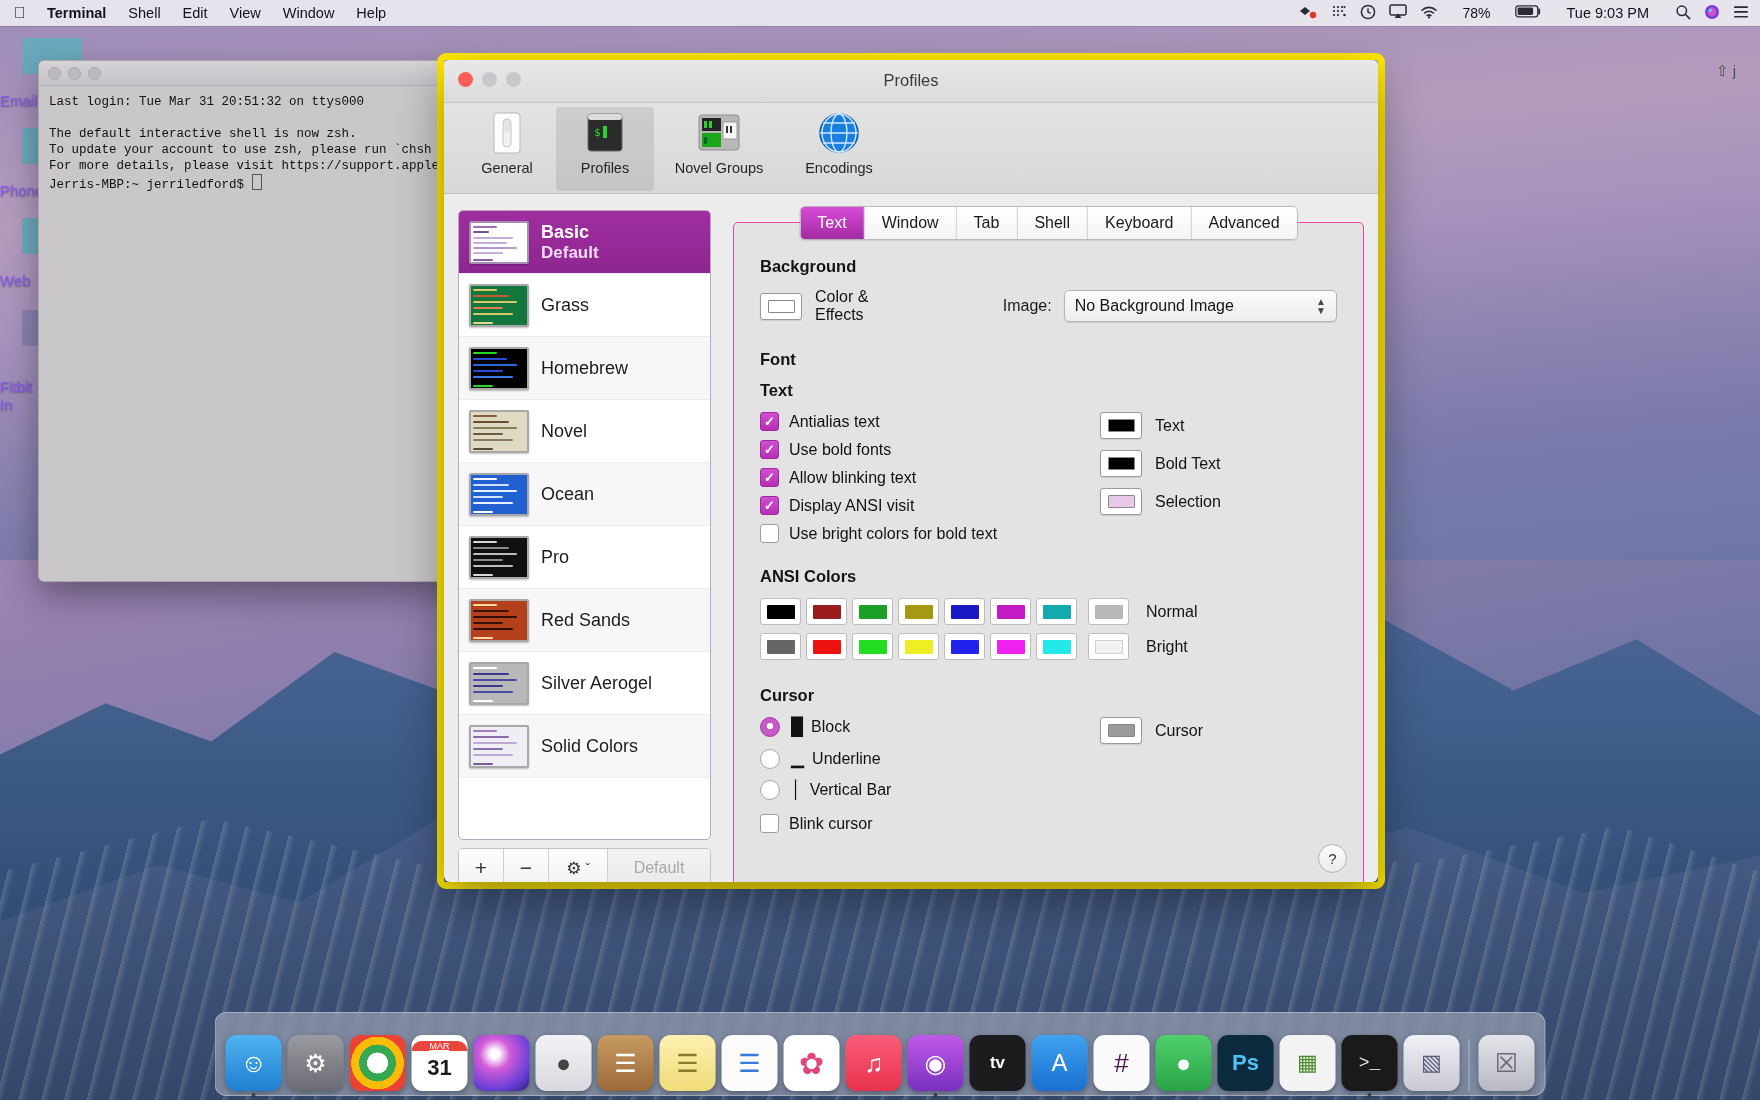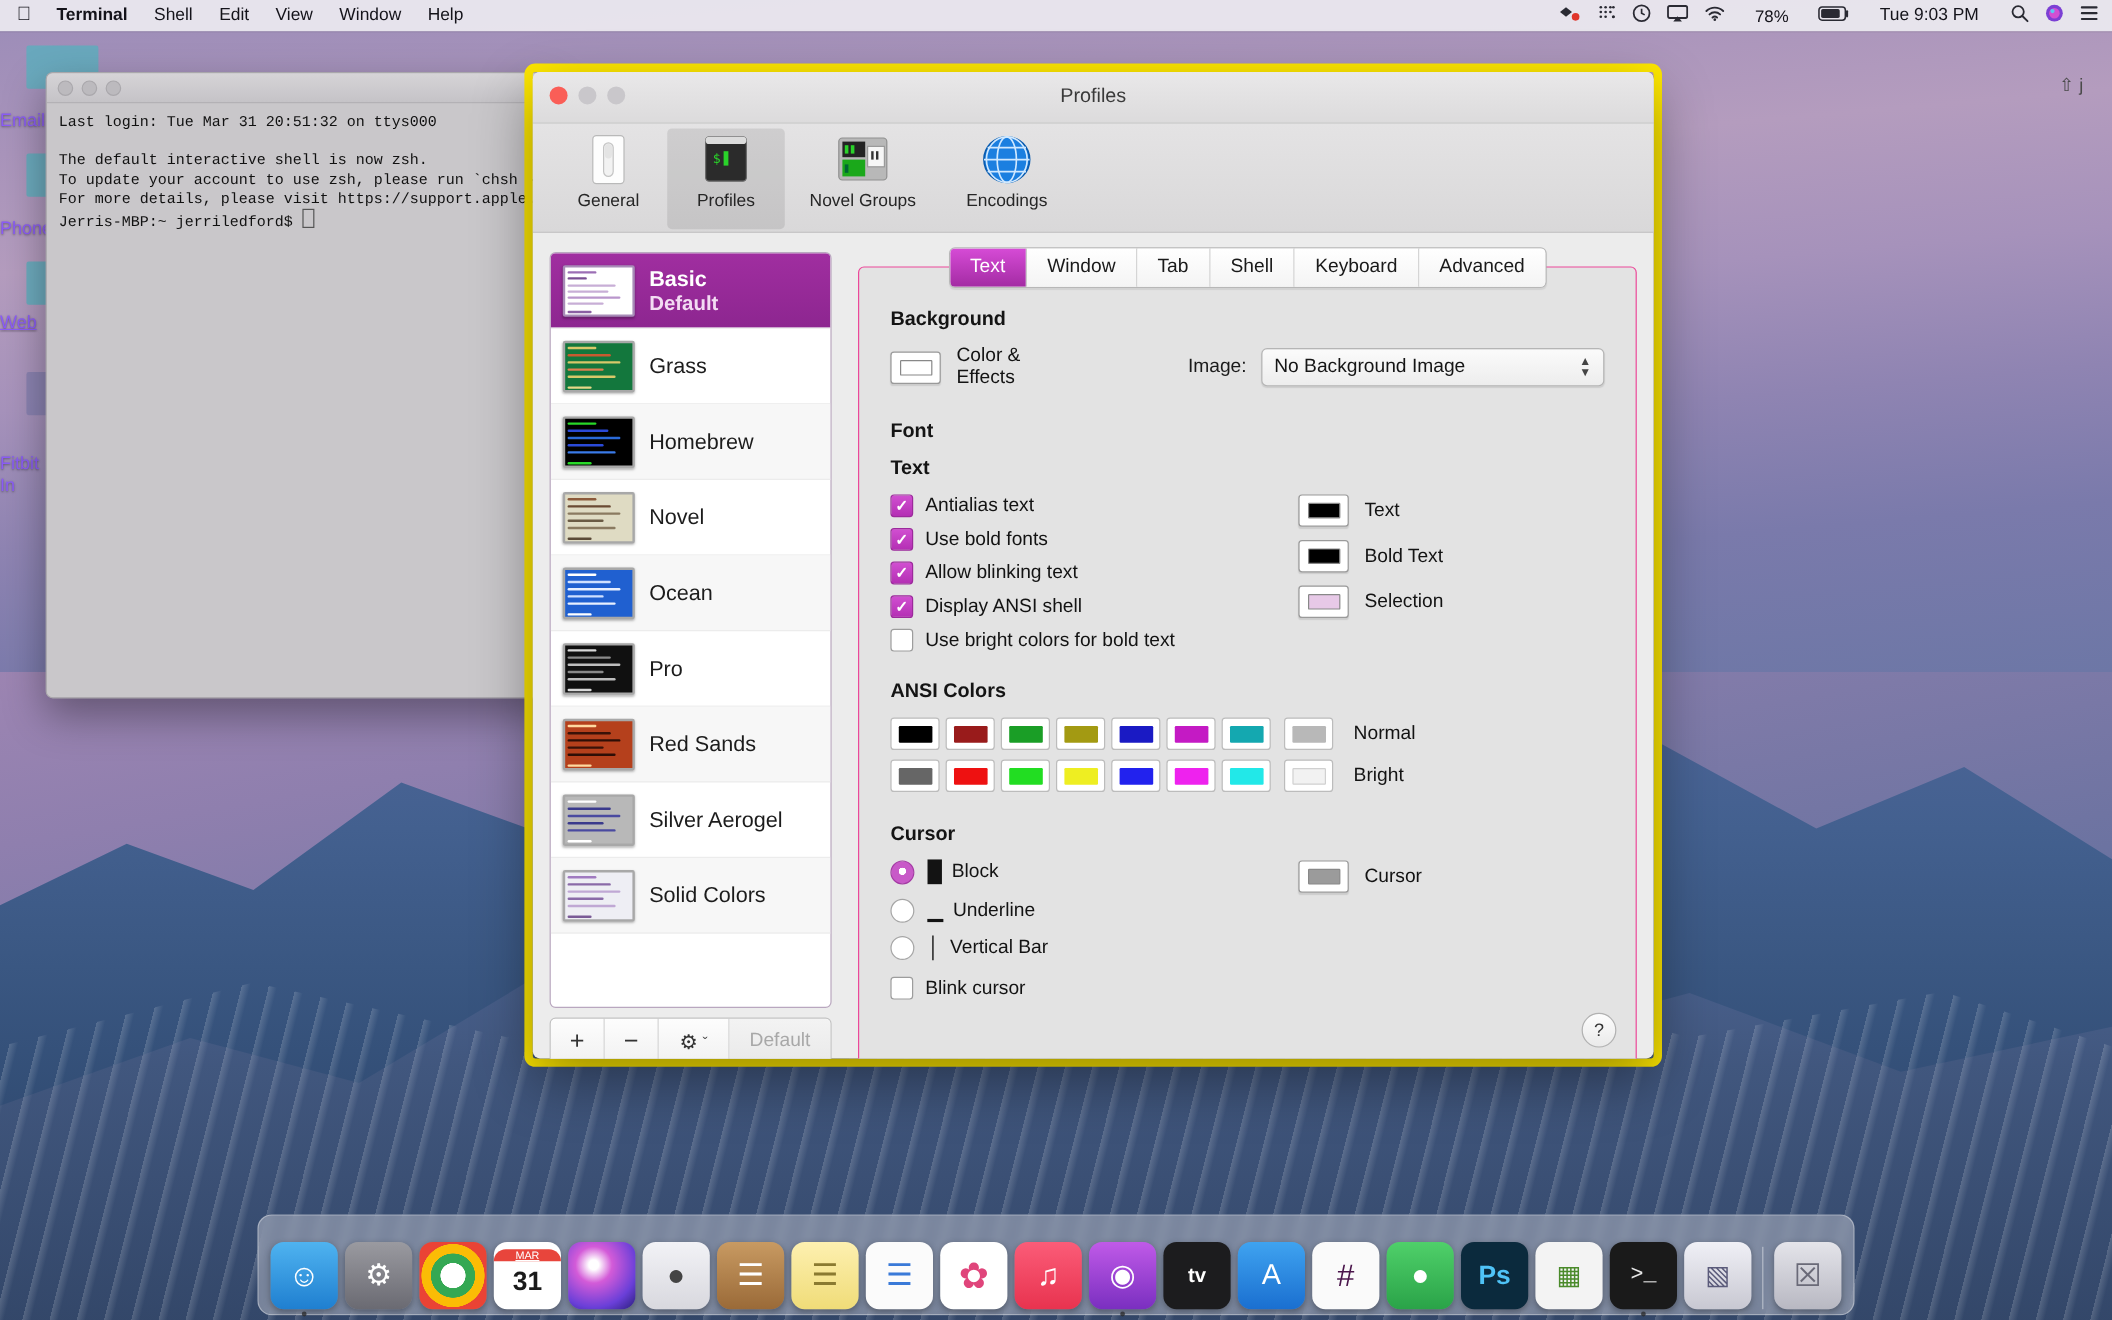--- a/index.html
+++ b/index.html
@@ -68,21 +68,21 @@
   #toolbar{height:86px;background:linear-gradient(180deg,#e4e3e4,#d9d8d9);
     border-bottom:1px solid #bfbebf;display:flex;align-items:flex-start;padding:4px 0 0 14px;}
   .tbitem{width:98px;height:80px;display:flex;flex-direction:column;align-items:center;
     justify-content:flex-start;padding-top:4px;border-radius:4px;}
   .tbitem.sel{background:rgba(0,0,0,.09);}
   .tbicon{height:44px;display:flex;align-items:center;justify-content:center;}
   .tblabel{font-size:14.5px;color:#262626;margin-top:5px;white-space:nowrap;}
 
   
   #content{display:flex;height:694px;padding:16px 14px 0 14px;box-sizing:border-box;gap:22px;}
-  #leftcol{width:235px;display:flex;flex-direction:column;}
+  #leftcol{width:253px;display:flex;flex-direction:column;}
   #profilelist{flex:1;background:#fff;border:1px solid #b9a7bf;border-radius:5px;
     overflow:hidden;position:relative;}
   .prow{height:63px;display:flex;align-items:center;padding:0 10px;gap:12px;
     border-bottom:1px solid #ececec;box-sizing:border-box;}
   .prow:nth-child(odd){background:#f7f7f7;}
   .prow.sel{background:#9b2a9b;background:linear-gradient(180deg,#a02ea0,#8d2690);}
   .prow.sel .pname{color:#fff;font-weight:600;}
   .prow.sel .psub{color:#f3dcf3;font-weight:600;}
   .pthumb{width:60px;height:43px;border:2px solid #a8a8a8;border-radius:2px;
     box-sizing:border-box;overflow:hidden;position:relative;flex:0 0 auto;
@@ -165,21 +165,21 @@
   <div class="deskthumb" style="width:60px;height:36px;"></div>
 </div>
 <div class="deskitem desklabel" style="left:0px;top:92px;width:44px;overflow:hidden;">Email</div>
 <div class="deskitem" style="left:22px;top:128px;">
   <div class="deskthumb" style="width:60px;height:36px;"></div>
 </div>
 <div class="deskitem desklabel" style="left:0px;top:182px;width:44px;overflow:hidden;">Phone</div>
 <div class="deskitem" style="left:22px;top:218px;">
   <div class="deskthumb" style="width:60px;height:36px;"></div>
 </div>
-<div class="deskitem desklabel" style="left:0px;top:260px;width:44px;overflow:hidden;text-decoration:underline;">Web</div>
+<div class="deskitem desklabel" style="left:0px;top:272px;width:44px;overflow:hidden;">Web</div>
 <div class="deskitem" style="left:22px;top:310px;">
   <div class="deskthumb" style="width:60px;height:36px;background:rgba(120,120,170,.6);"></div>
 </div>
 <div class="deskitem desklabel" style="left:0px;top:378px;width:44px;line-height:18px;overflow:hidden;">Fitbit In</div>
 
 <div id="menubar">
   <div class="mi apple"></div>
   <div class="mi bold">Terminal</div>
   <div class="mi">Shell</div>
   <div class="mi">Edit</div>
@@ -524,21 +524,21 @@
             <div class="row" style="margin-bottom:9px;">
               <span class="cb on">✓</span>
               <span class="lbl" style="margin-left:10px;">Use bold fonts</span>
             </div>
             <div class="row" style="margin-bottom:9px;">
               <span class="cb on">✓</span>
               <span class="lbl" style="margin-left:10px;">Allow blinking text</span>
             </div>
             <div class="row" style="margin-bottom:9px;">
               <span class="cb on">✓</span>
-              <span class="lbl" style="margin-left:10px;">Display ANSI shell</span>
+              <span class="lbl" style="margin-left:10px;">Display ANSI visit</span>
             </div>
             <div class="row">
               <span class="cb"></span>
               <span class="lbl" style="margin-left:10px;">Use bright colors for bold text</span>
             </div>
           </div>
           <div style="margin-left:10px;">
             <div class="row" style="margin-bottom:11px;">
               <span class="swatchbtn">
                   <span class="swatchinner" style="background:#000000;"></span>

